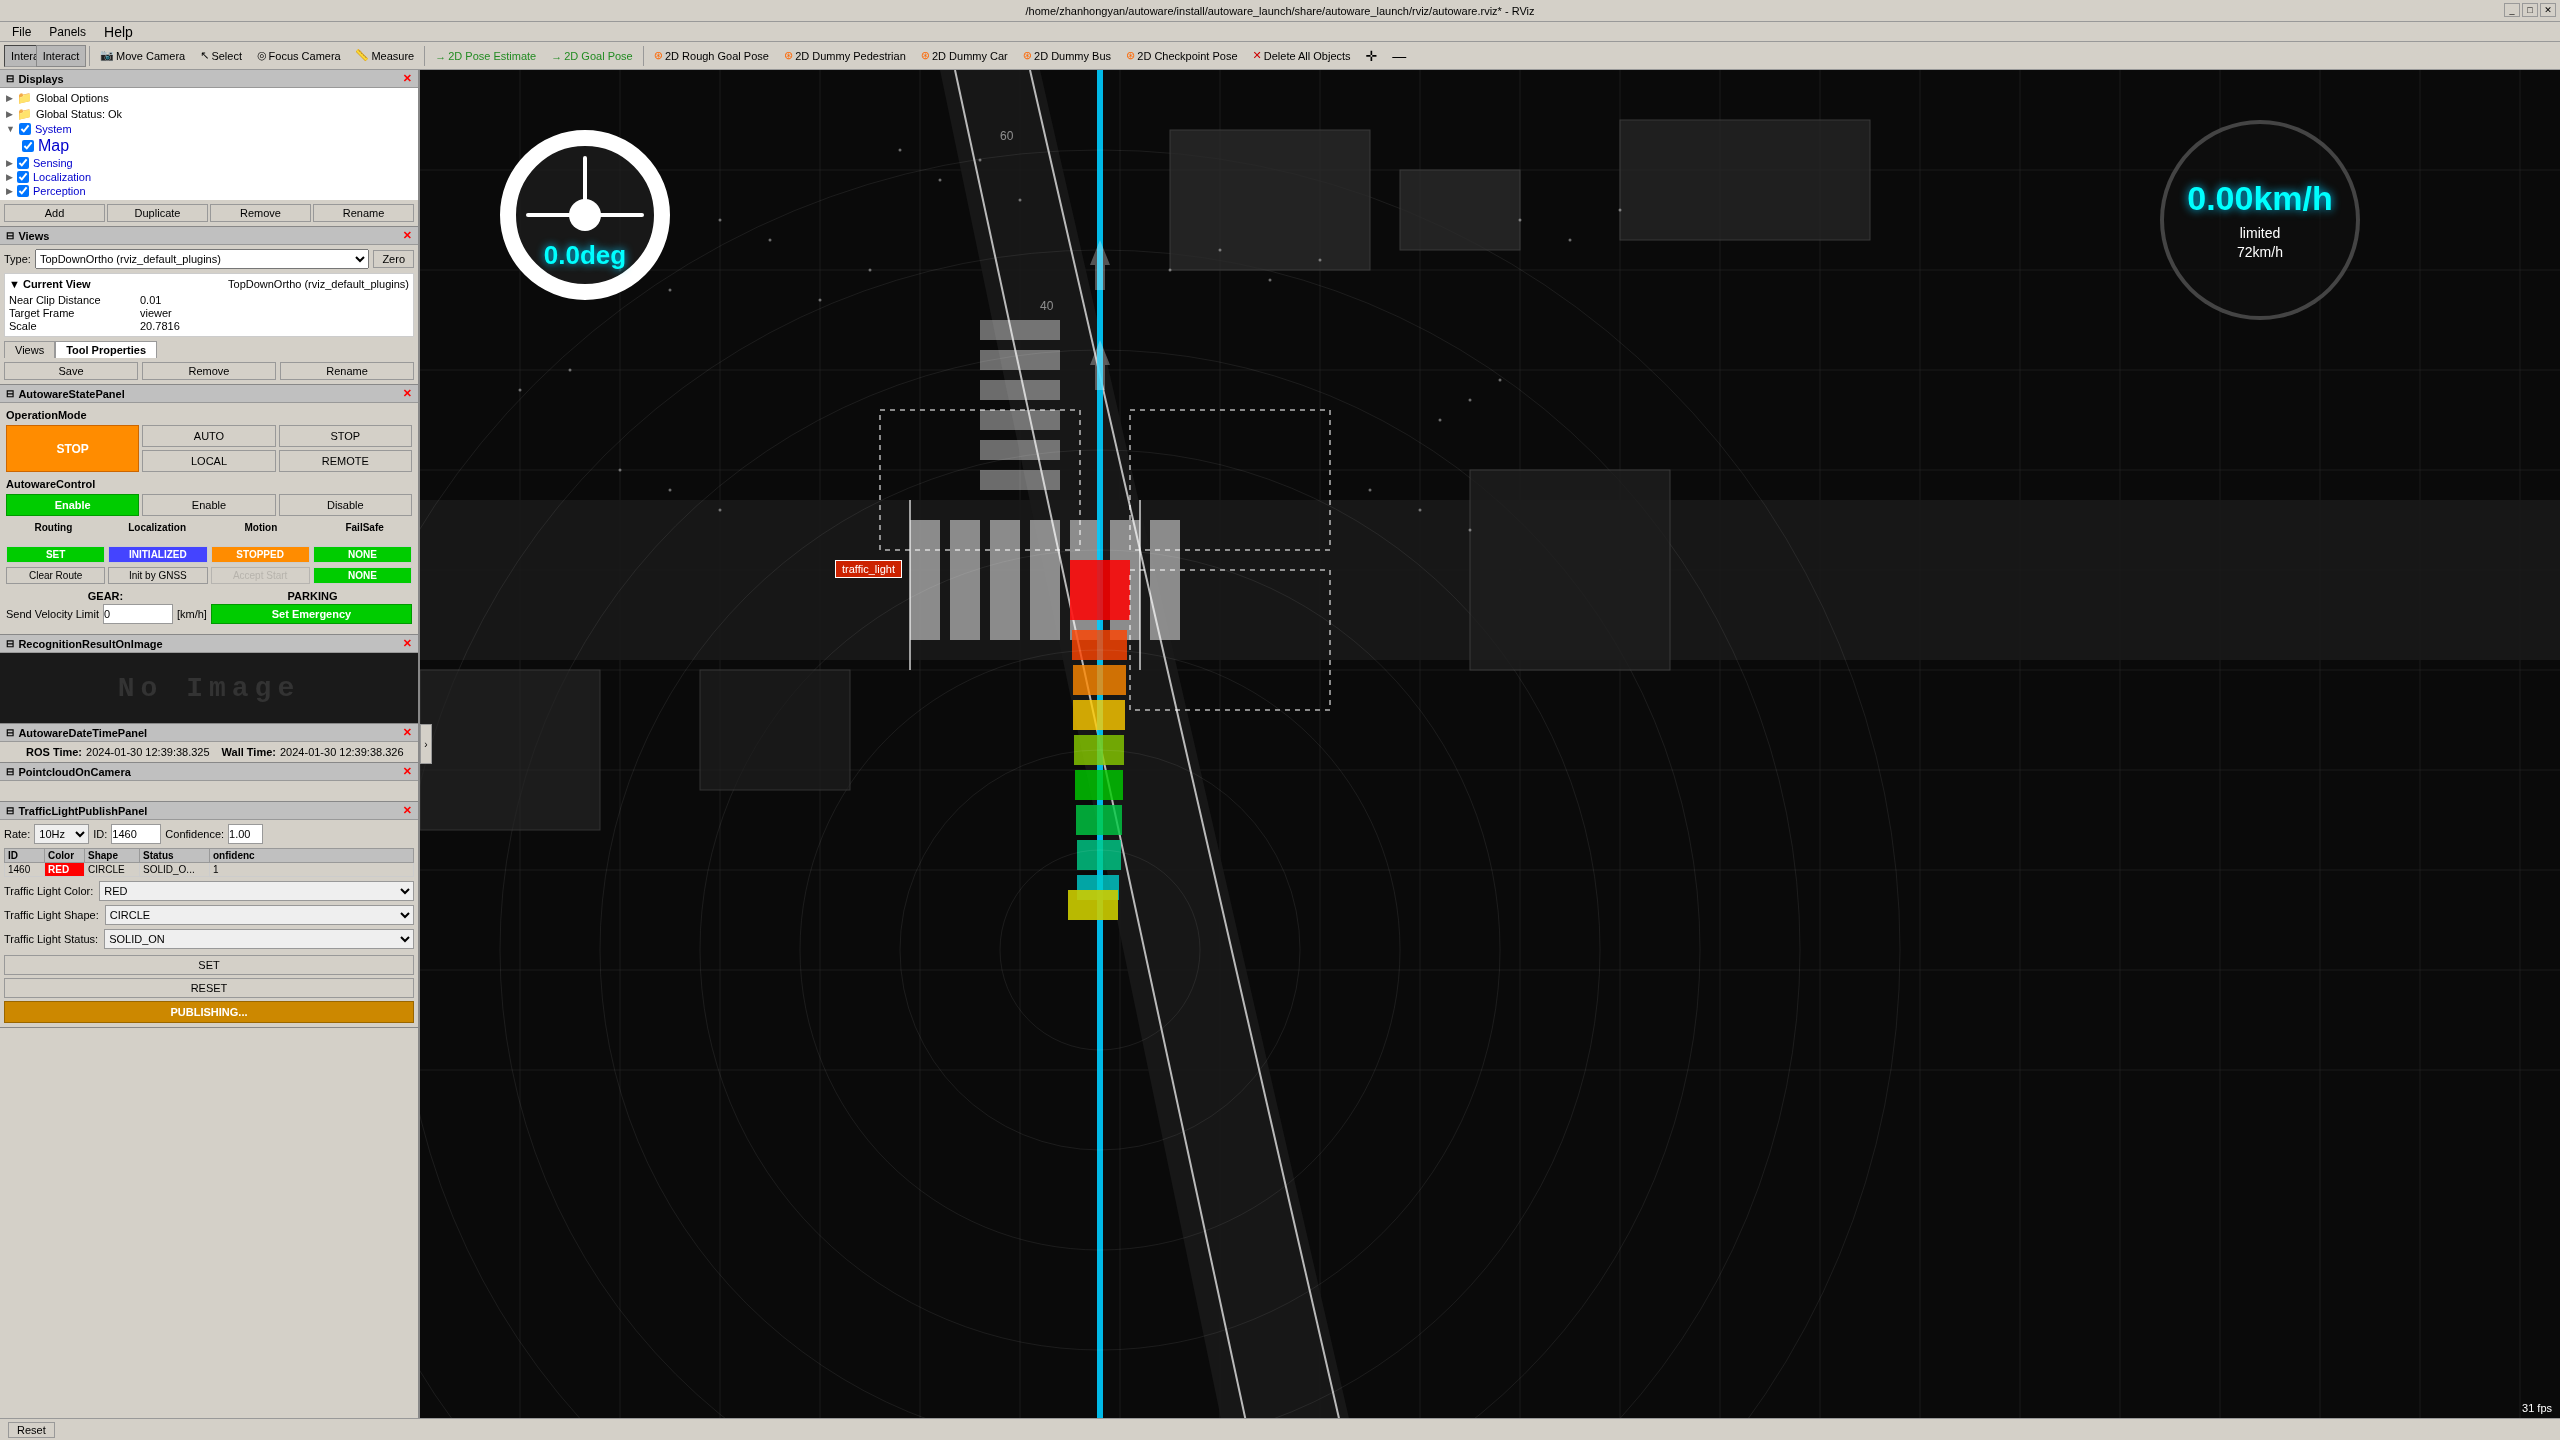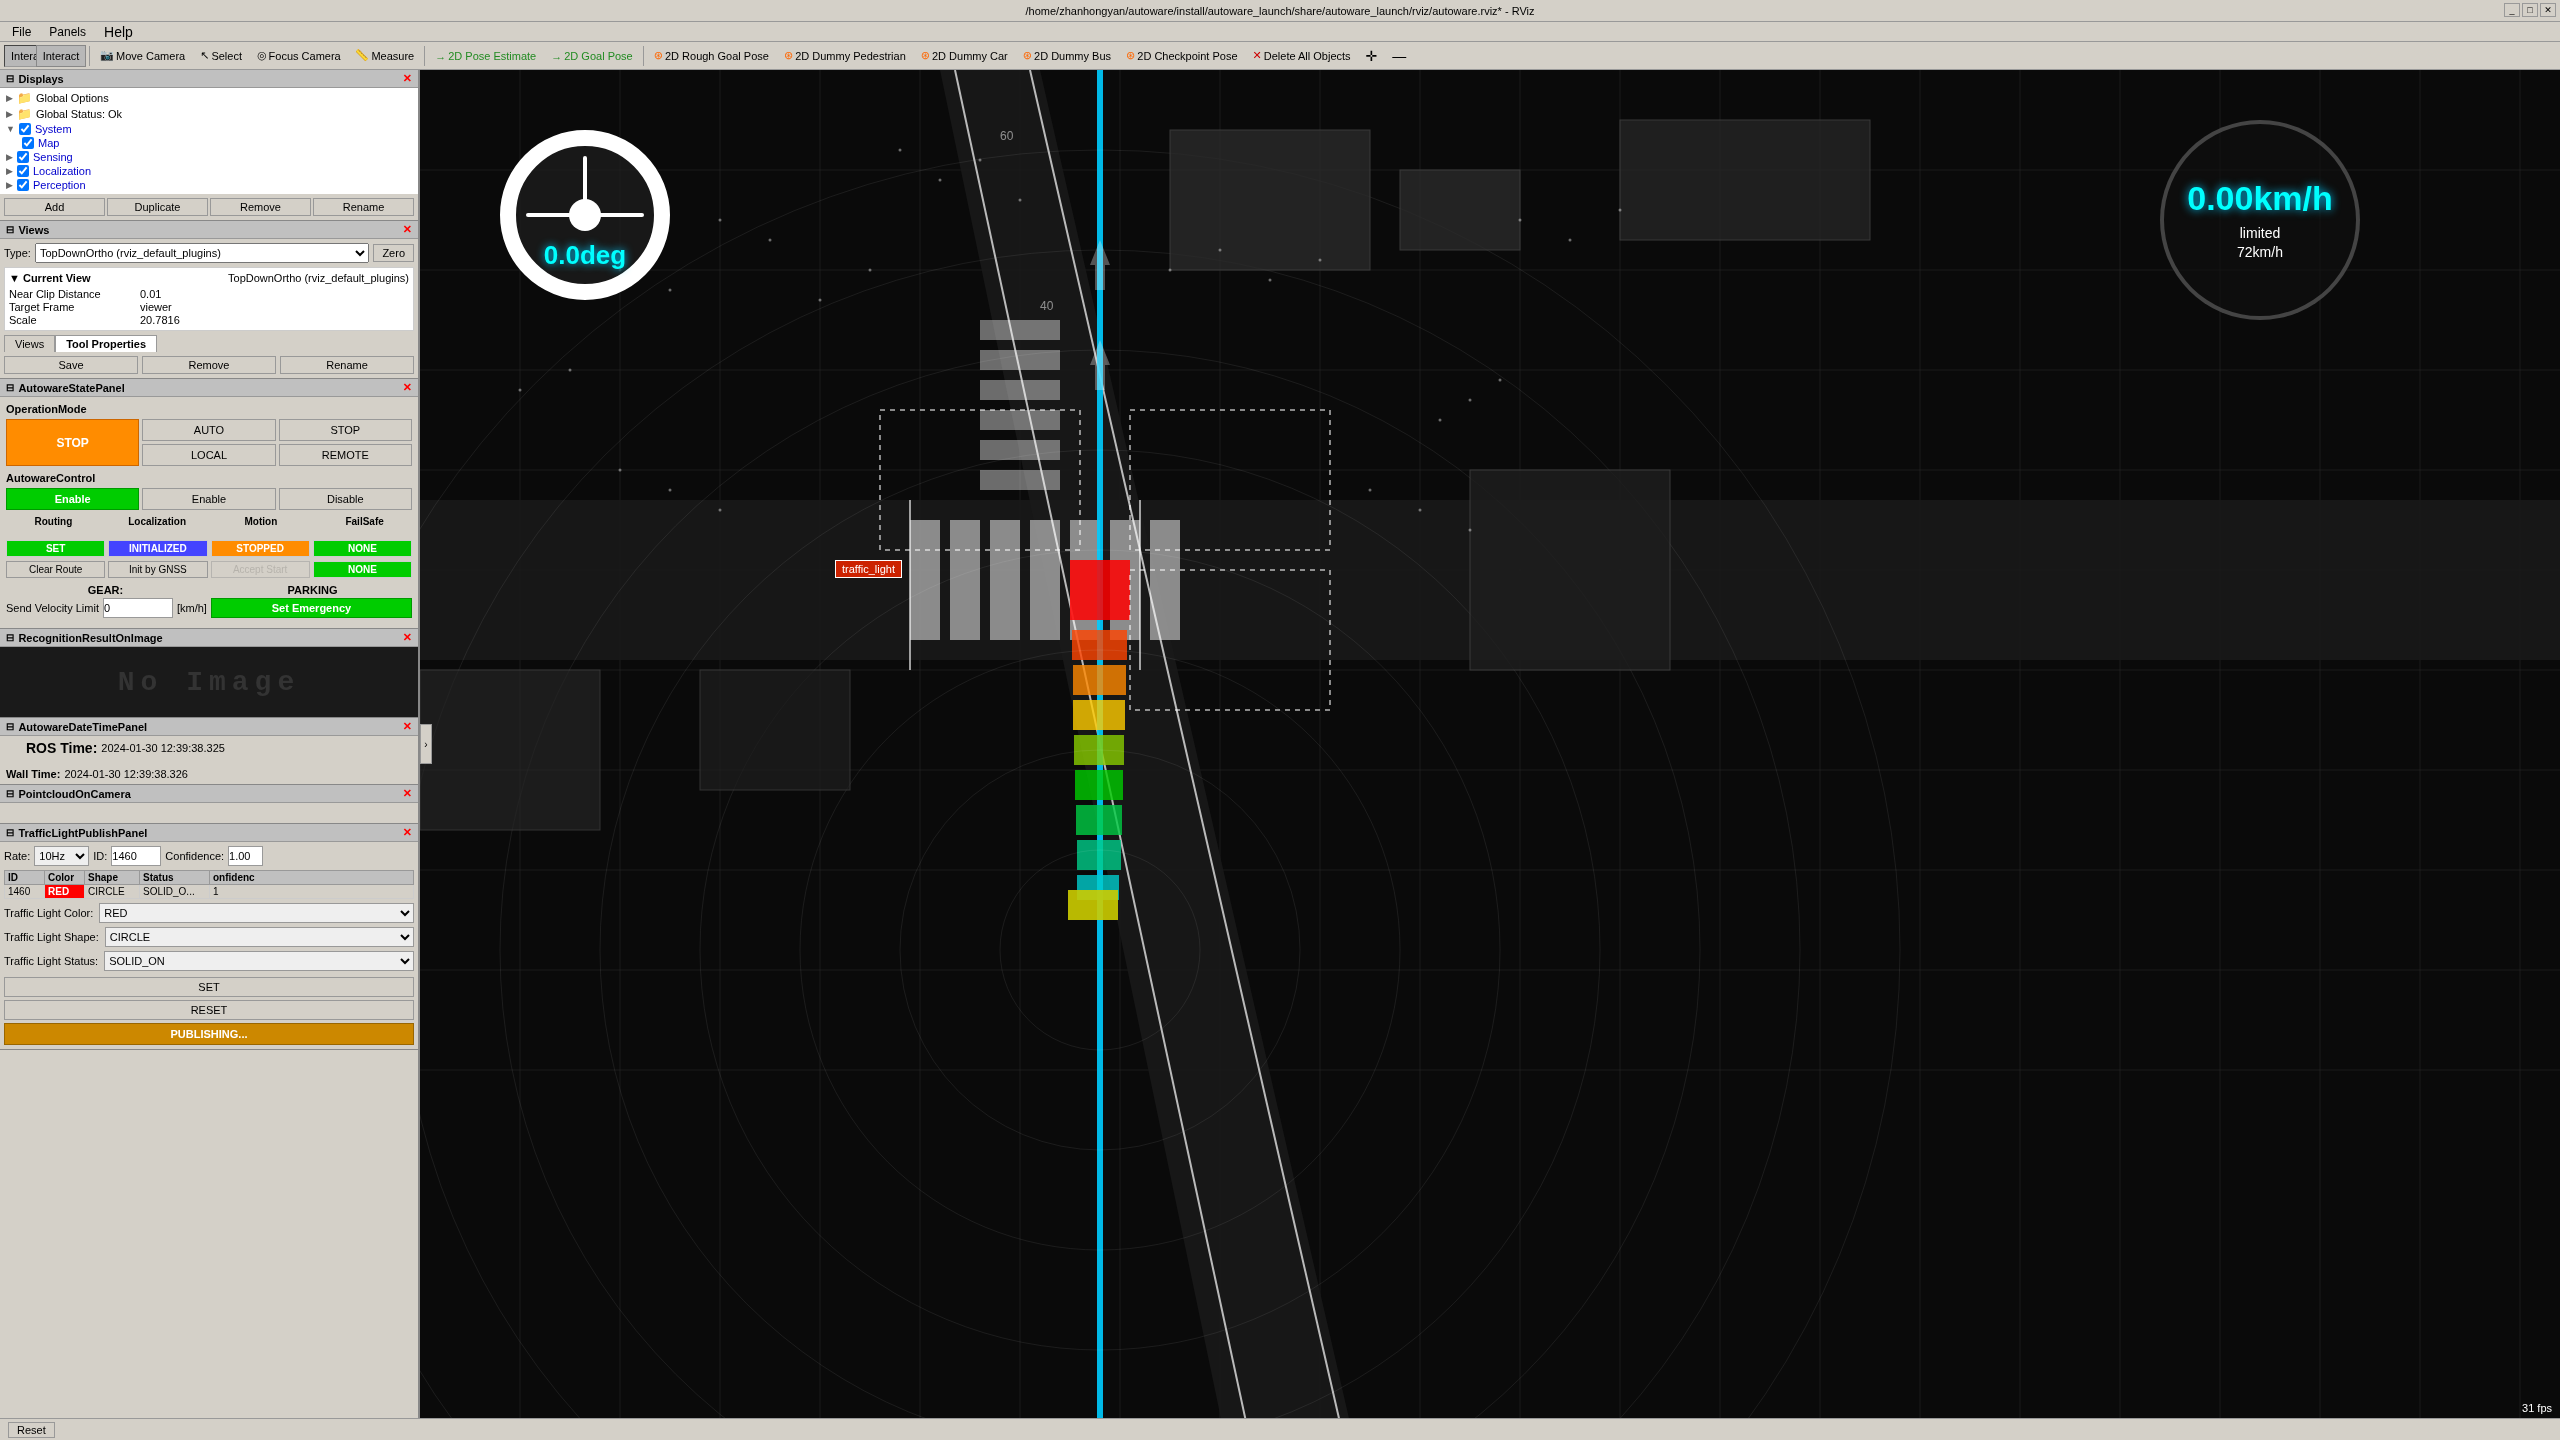--- a/index.html
+++ b/index.html
@@ -120,21 +120,21 @@
           <span style="font-size:12px; color:#808000;">📁</span>
           <span style="font-size:11px;">Global Status: Ok</span>
         </div>
         <div style="display:flex; align-items:center; padding:1px 4px; font-size:11px; gap:4px; cursor:pointer;">
           <span style="font-size:9px; color:#666;">▼</span>
           <input type="checkbox" checked="" style="width: 12px; height: 12px;">
           <span style="color:#0000cc; font-size:11px;">System</span>
         </div>
         <div style="display:flex; align-items:center; padding:1px 4px 1px 20px; font-size:11px; gap:4px; cursor:pointer;">
           <input type="checkbox" checked="" style="width: 12px; height: 12px;">
-          <span style="color:#0000cc; font-size:11px;">Map</span>
+          <span style="color:#0000cc; font-size:16px;">Map</span>
         </div>
         <div style="display:flex; align-items:center; padding:1px 4px; font-size:11px; gap:4px; cursor:pointer;">
           <span style="font-size:9px; color:#666;">▶</span>
           <input type="checkbox" checked="" style="width: 12px; height: 12px;">
           <span style="color:#0000cc; font-size:11px;">Sensing</span>
         </div>
         <div style="display:flex; align-items:center; padding:1px 4px; font-size:11px; gap:4px; cursor:pointer;">
           <span style="font-size:9px; color:#666;">▶</span>
           <input type="checkbox" checked="" style="width: 12px; height: 12px;">
           <span style="color:#0000cc; font-size:11px;">Localization</span>
@@ -269,21 +269,21 @@
     <div style="border-bottom:1px solid #888;">
       <div style="background:#c0c0c0; padding:2px 6px; display:flex; align-items:center; justify-content:space-between; border-bottom:1px solid #999; font-size:11px; font-weight:bold; cursor:pointer;">
         <div style="display:flex; align-items:center; gap:4px;">
           <span style="font-size:10px;">⊟</span>
           <span>AutowareDateTimePanel</span>
         </div>
         <span style="color:red; font-weight:bold; cursor:pointer;">✕</span>
       </div>
       <div style="background:#d4d0c8; padding:4px 6px; display:flex; gap:12px; flex-wrap:wrap;">
         <div style="display:flex; gap:4px; align-items:center;">
-          <span style="font-size:14px; font-weight:bold;padding-left:20px;">ROS Time:</span>
+          <span style="font-size:11px; font-weight:bold;padding-left:20px;">ROS Time:</span>
           <span style="font-size:11px;">2024-01-30 12:39:38.325</span>
         </div>
         <div style="display:flex; gap:4px; align-items:center;">
           <span style="font-size:11px; font-weight:bold;">Wall Time:</span>
           <span style="font-size:11px;">2024-01-30 12:39:38.326</span>
         </div>
       </div>
     </div>
 
     <div style="border-bottom:1px solid #888;">

